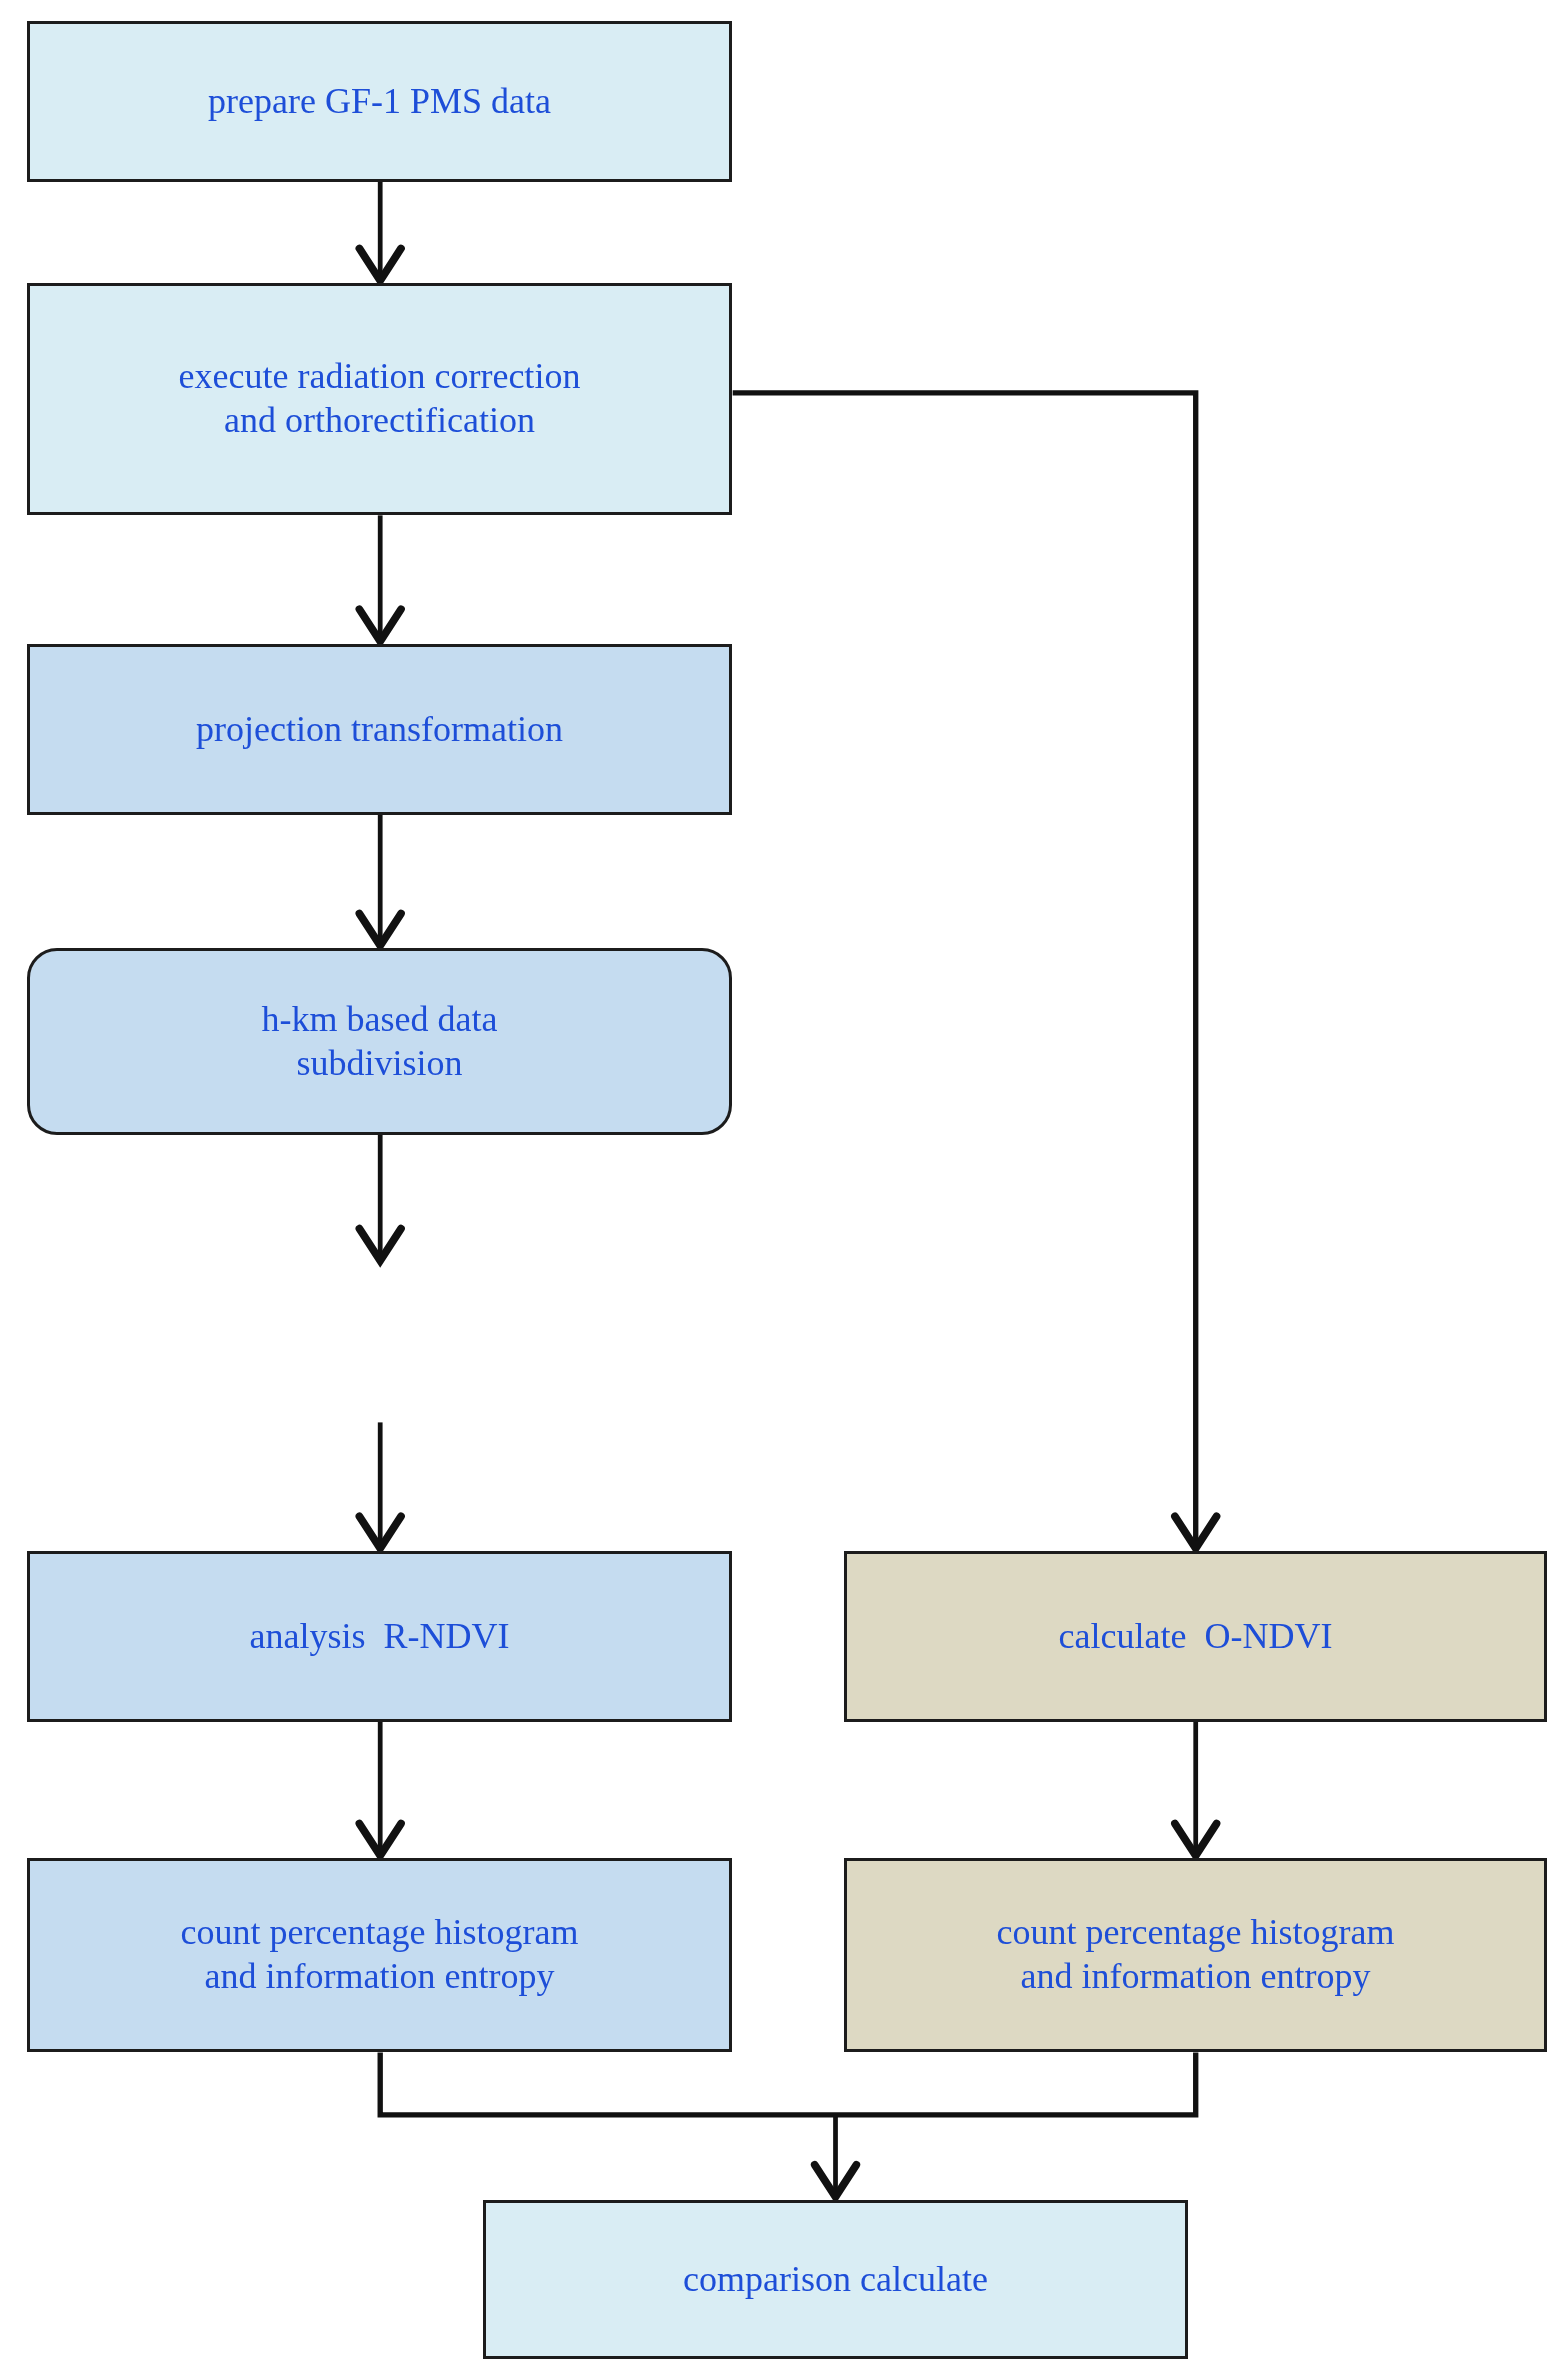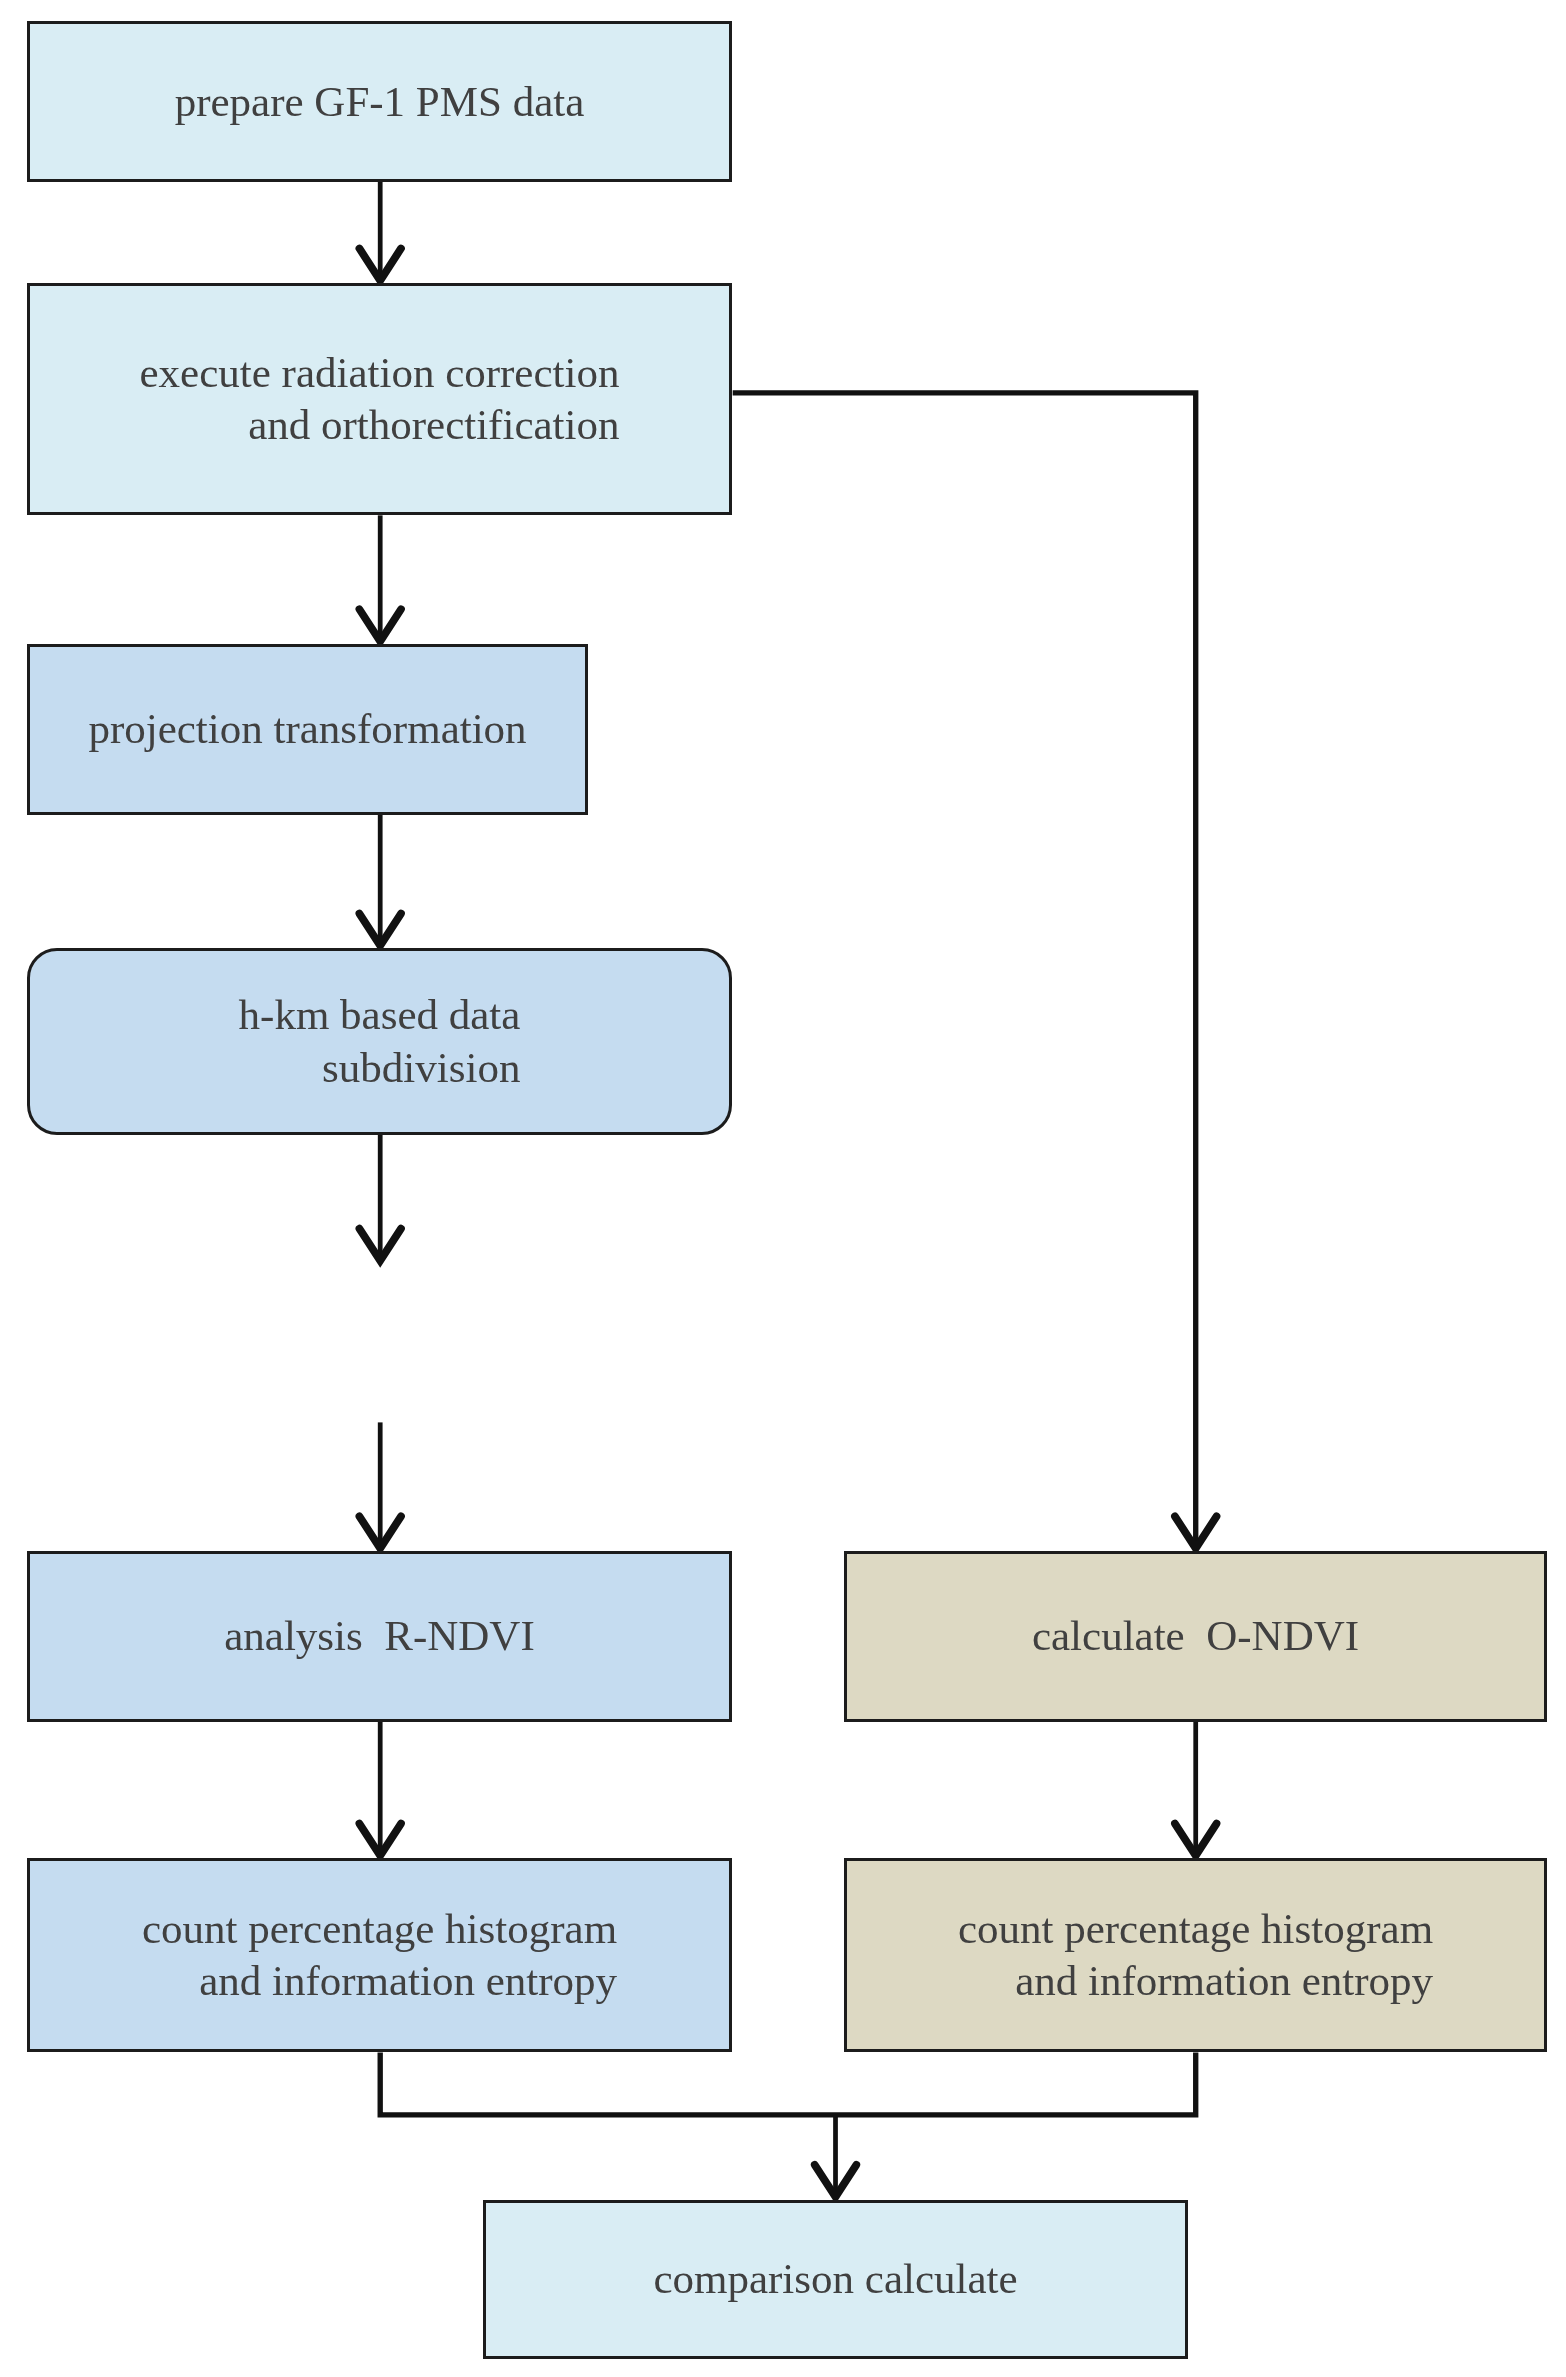--- a/index.html
+++ b/index.html
@@ -19,24 +19,24 @@
   .node {
     position: absolute;
     box-sizing: border-box;
     border: 3.6px solid #1c1c1c;
     display: flex;
     align-items: center;
     justify-content: center;
   }
   .node .label {
     white-space: pre;
-    text-align: right;
-    font-size: 43px;
+    text-align: center;
+    font-size: 36px;
     line-height: 1.22;
-    color: #404040;
+    color: #1d4ed8;
   }
   .fill-cyan  { background: #d9edf4; }
   .fill-blue  { background: #c5dcf0; }
   .fill-tan   { background: #ddd9c3; }
   .shaft { stroke: #111111; stroke-width: 8; fill: none; }
   .elbow { stroke: #111111; stroke-width: 9; fill: none; }
   .head  { stroke: #111111; stroke-width: 13; fill: none; stroke-linecap: round; stroke-linejoin: miter; }
 </style>
 </head>
 <body>
@@ -89,21 +89,21 @@
 
   <div class="node fill-cyan" style="left:27px; top:21.4px; width:705px; height:161px;">
     <span class="label">prepare GF-1 PMS data</span>
   </div>
 
   <div class="node fill-cyan" style="left:27px; top:283px; width:705px; height:232px;">
     <span class="label">execute radiation correction
 and orthorectification</span>
   </div>
 
-  <div class="node fill-blue" style="left:27px; top:644px; width:561px; height:171px;">
+  <div class="node fill-blue" style="left:27px; top:644px; width:705px; height:171px;">
     <span class="label">projection transformation</span>
   </div>
 
   <div class="node fill-blue" style="left:27px; top:948px; width:705px; height:187px;border-radius:30px;">
     <span class="label">h-km based data
 subdivision</span>
   </div>
 
 
   <div class="node fill-blue" style="left:27px; top:1551px; width:705px; height:171px;">

